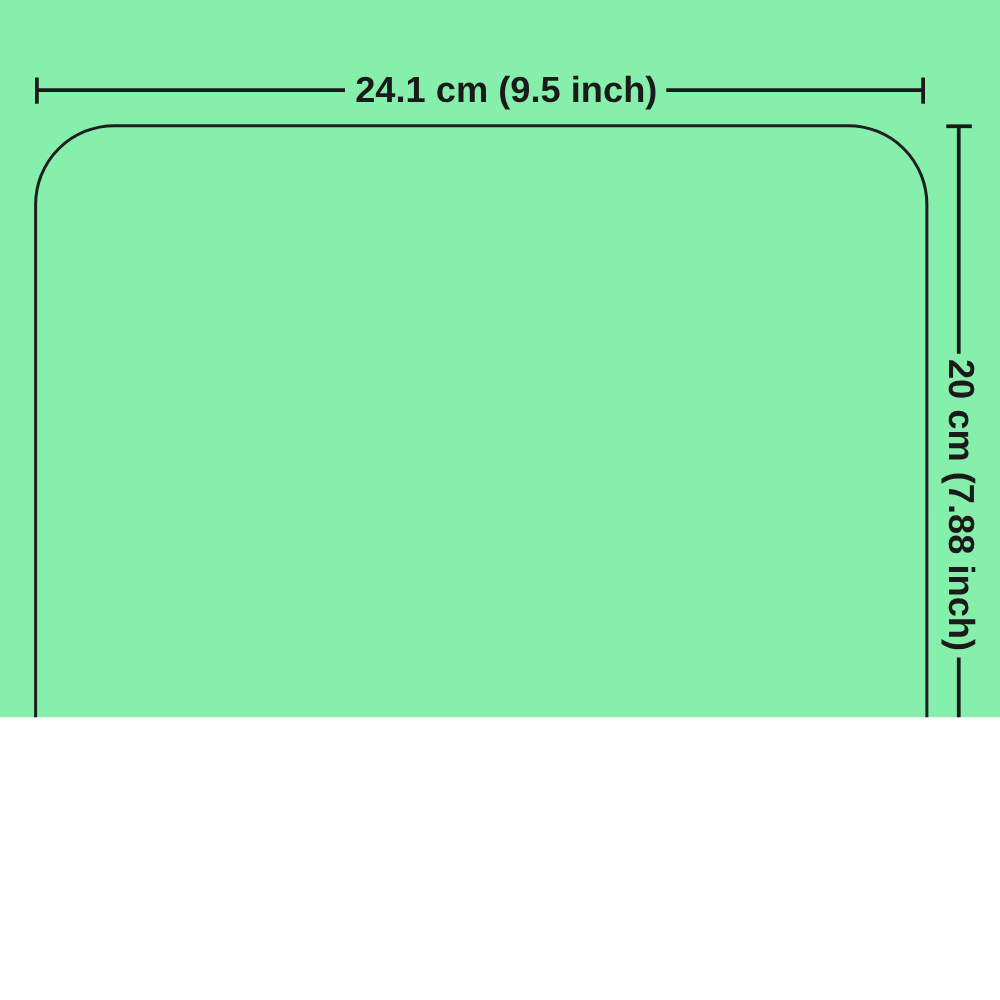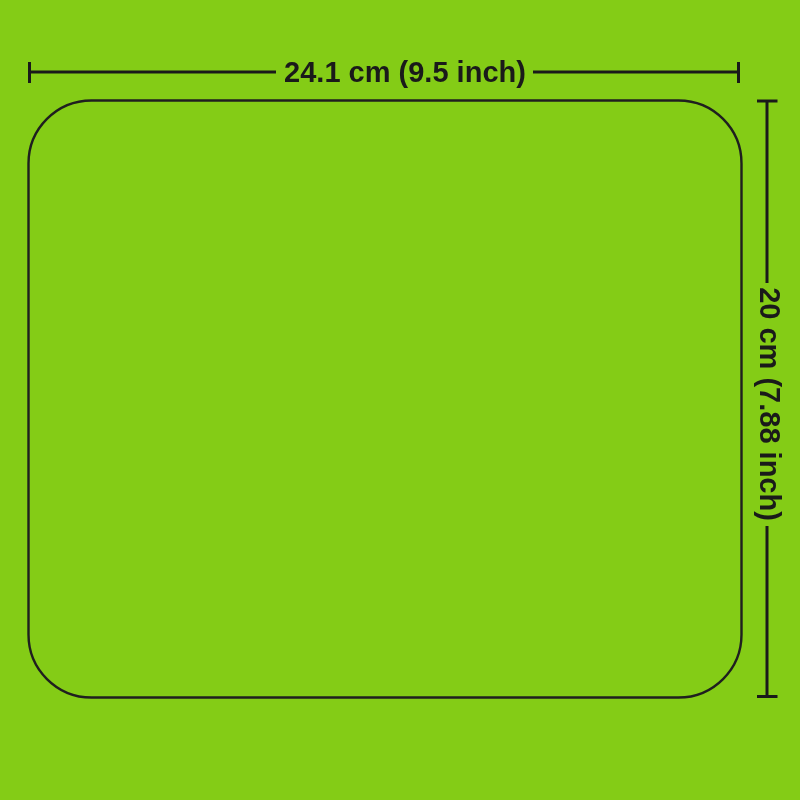--- a/index.html
+++ b/index.html
@@ -1,16 +1,16 @@
 <!DOCTYPE html>
 <html><head>
 <meta charset="utf-8">
 <style>
   html,body{margin:0;padding:0;background:#ffffff;}
-  .stage{position:relative;width:800px;height:800px;background:#84cc16;overflow:hidden;}
+  .stage{position:relative;width:800px;height:574px;background:#86efac;overflow:hidden;}
   svg{display:block;}
   text{font-family:"Liberation Sans", sans-serif;font-weight:bold;fill:#1a1a1a;}
 </style>
 </head>
 <body>
 <div class="stage">
 <svg width="800" height="800" viewBox="0 0 800 800">
 
   <rect x="28.5" y="100.5" width="713" height="597" rx="63" ry="63" fill="none" stroke="#1f1f1f" stroke-width="2.4"></rect>
 

